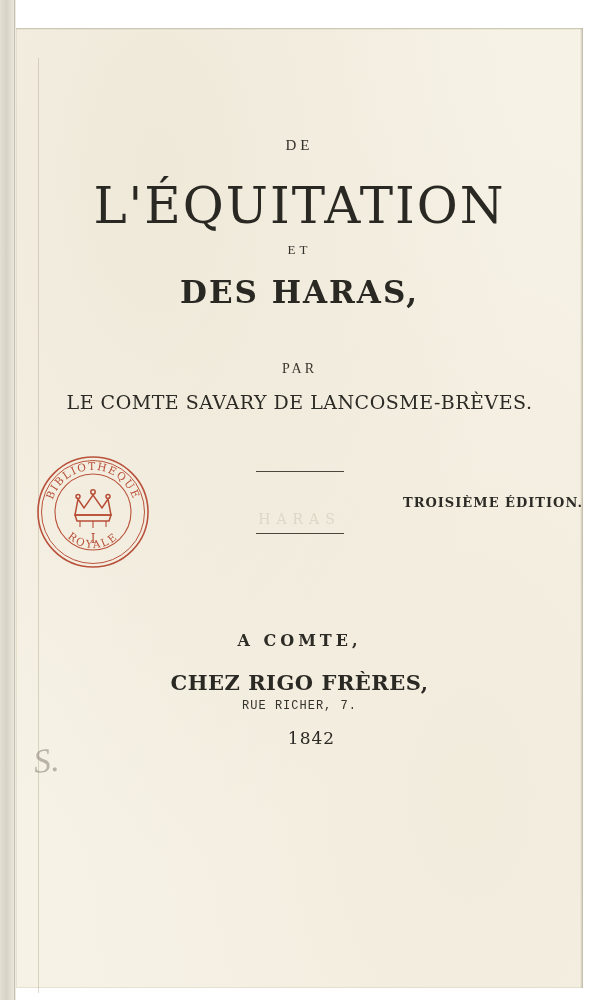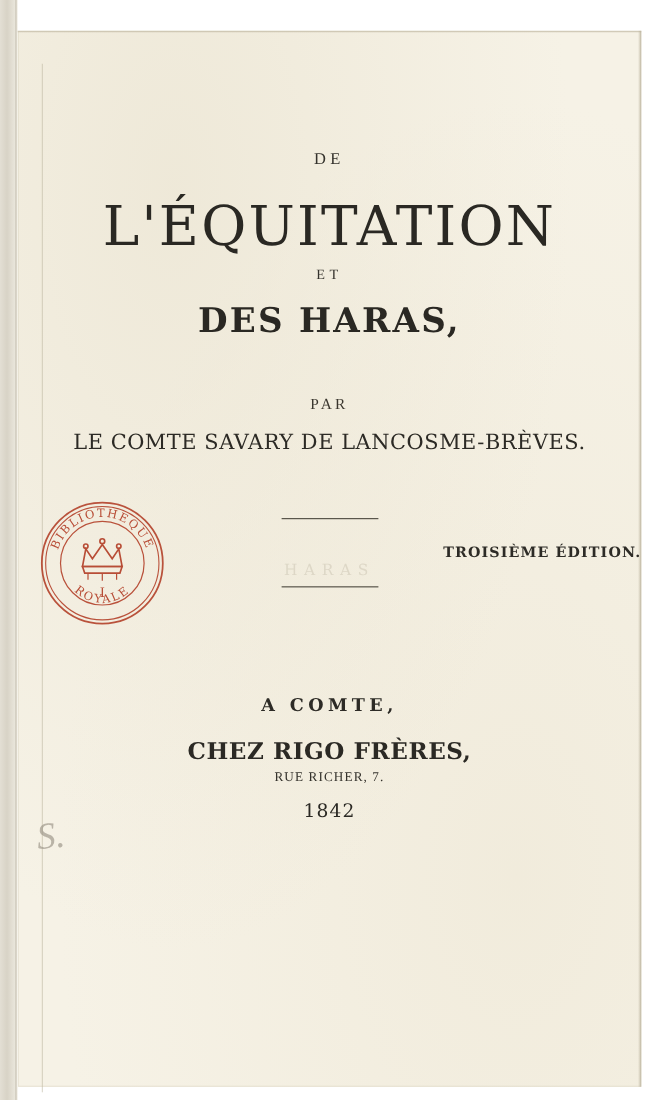--- a/index.html
+++ b/index.html
@@ -192,29 +192,30 @@
     font-weight: 700;
     color: #2b2924;
     font-family: "DejaVu Serif", serif;
   }
   .line-street {
     position: absolute;
     top: 672px; left: 0; width: 100%;
     font-size: 12px;
     letter-spacing: 1px;
     color: #34322c;
-    font-family: Liberation Serif, serif;
+    font-family: Liberation Mono, monospace;
   }
   .line-year {
     position: absolute;
     top: 702px; left: 0; width: 100%;
     font-size: 17px;
     letter-spacing: 1px;
     color: #2b2924;
     font-family: "DejaVu Serif", serif;
+    padding-left: 12px;
   }
 
   
   .stamp {
     position: absolute;
     left: 18px;
     top: 425px;
     width: 118px;
     height: 118px;
   }

